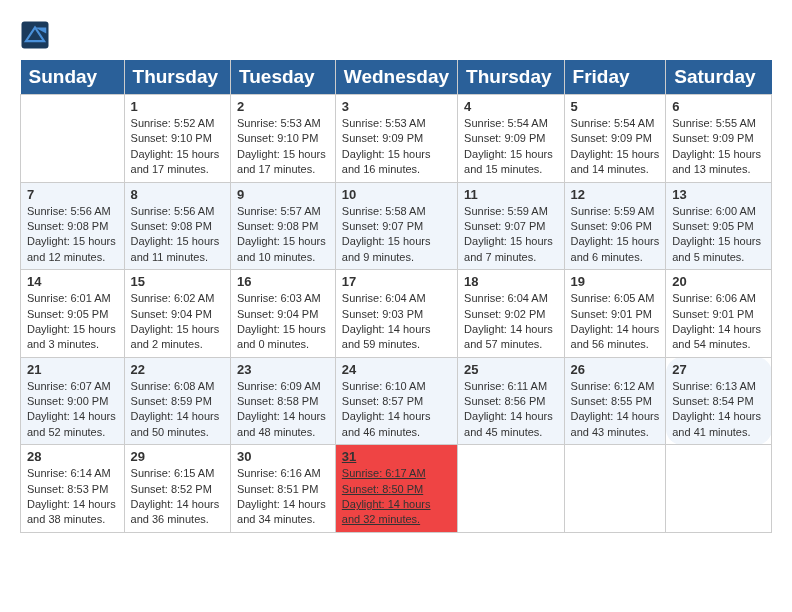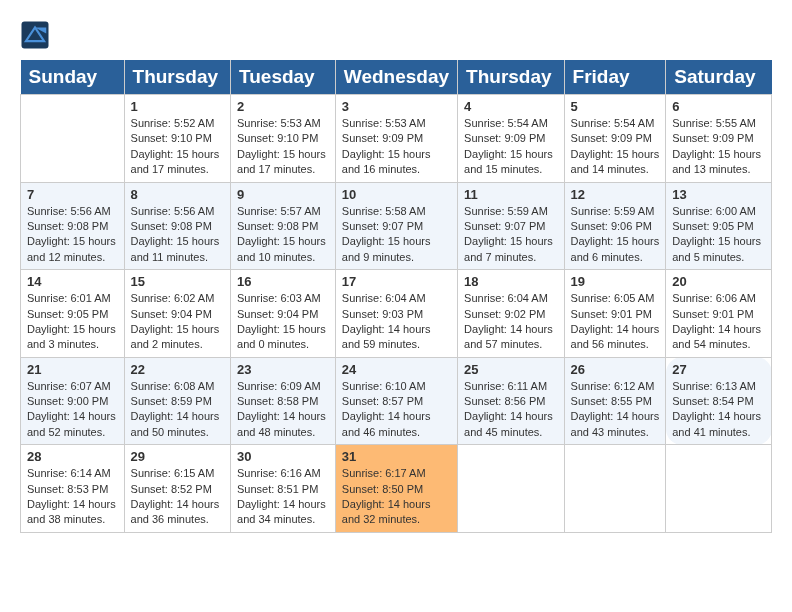--- a/index.html
+++ b/index.html
@@ -333,21 +333,21 @@
 Daylight: 14 hours
 and 36 minutes.</div>
         </td>
         <td style="background-color: rgb(255, 255, 255);">
           <div class="day-number">30</div>
           <div class="day-info" style="white-space: pre-line;">Sunrise: 6:16 AM
 Sunset: 8:51 PM
 Daylight: 14 hours
 and 34 minutes.</div>
         </td>
-        <td style="background-color: #fdba74;">
+        <td style="background-color: #ef4444; text-decoration: underline;">
           <div class="day-number">31</div>
           <div class="day-info" style="white-space: pre-line;">Sunrise: 6:17 AM
 Sunset: 8:50 PM
 Daylight: 14 hours
 and 32 minutes.</div>
         </td>
         <td class="empty-cell"></td>
         <td class="empty-cell"></td>
         <td class="empty-cell"></td>
       </tr>

